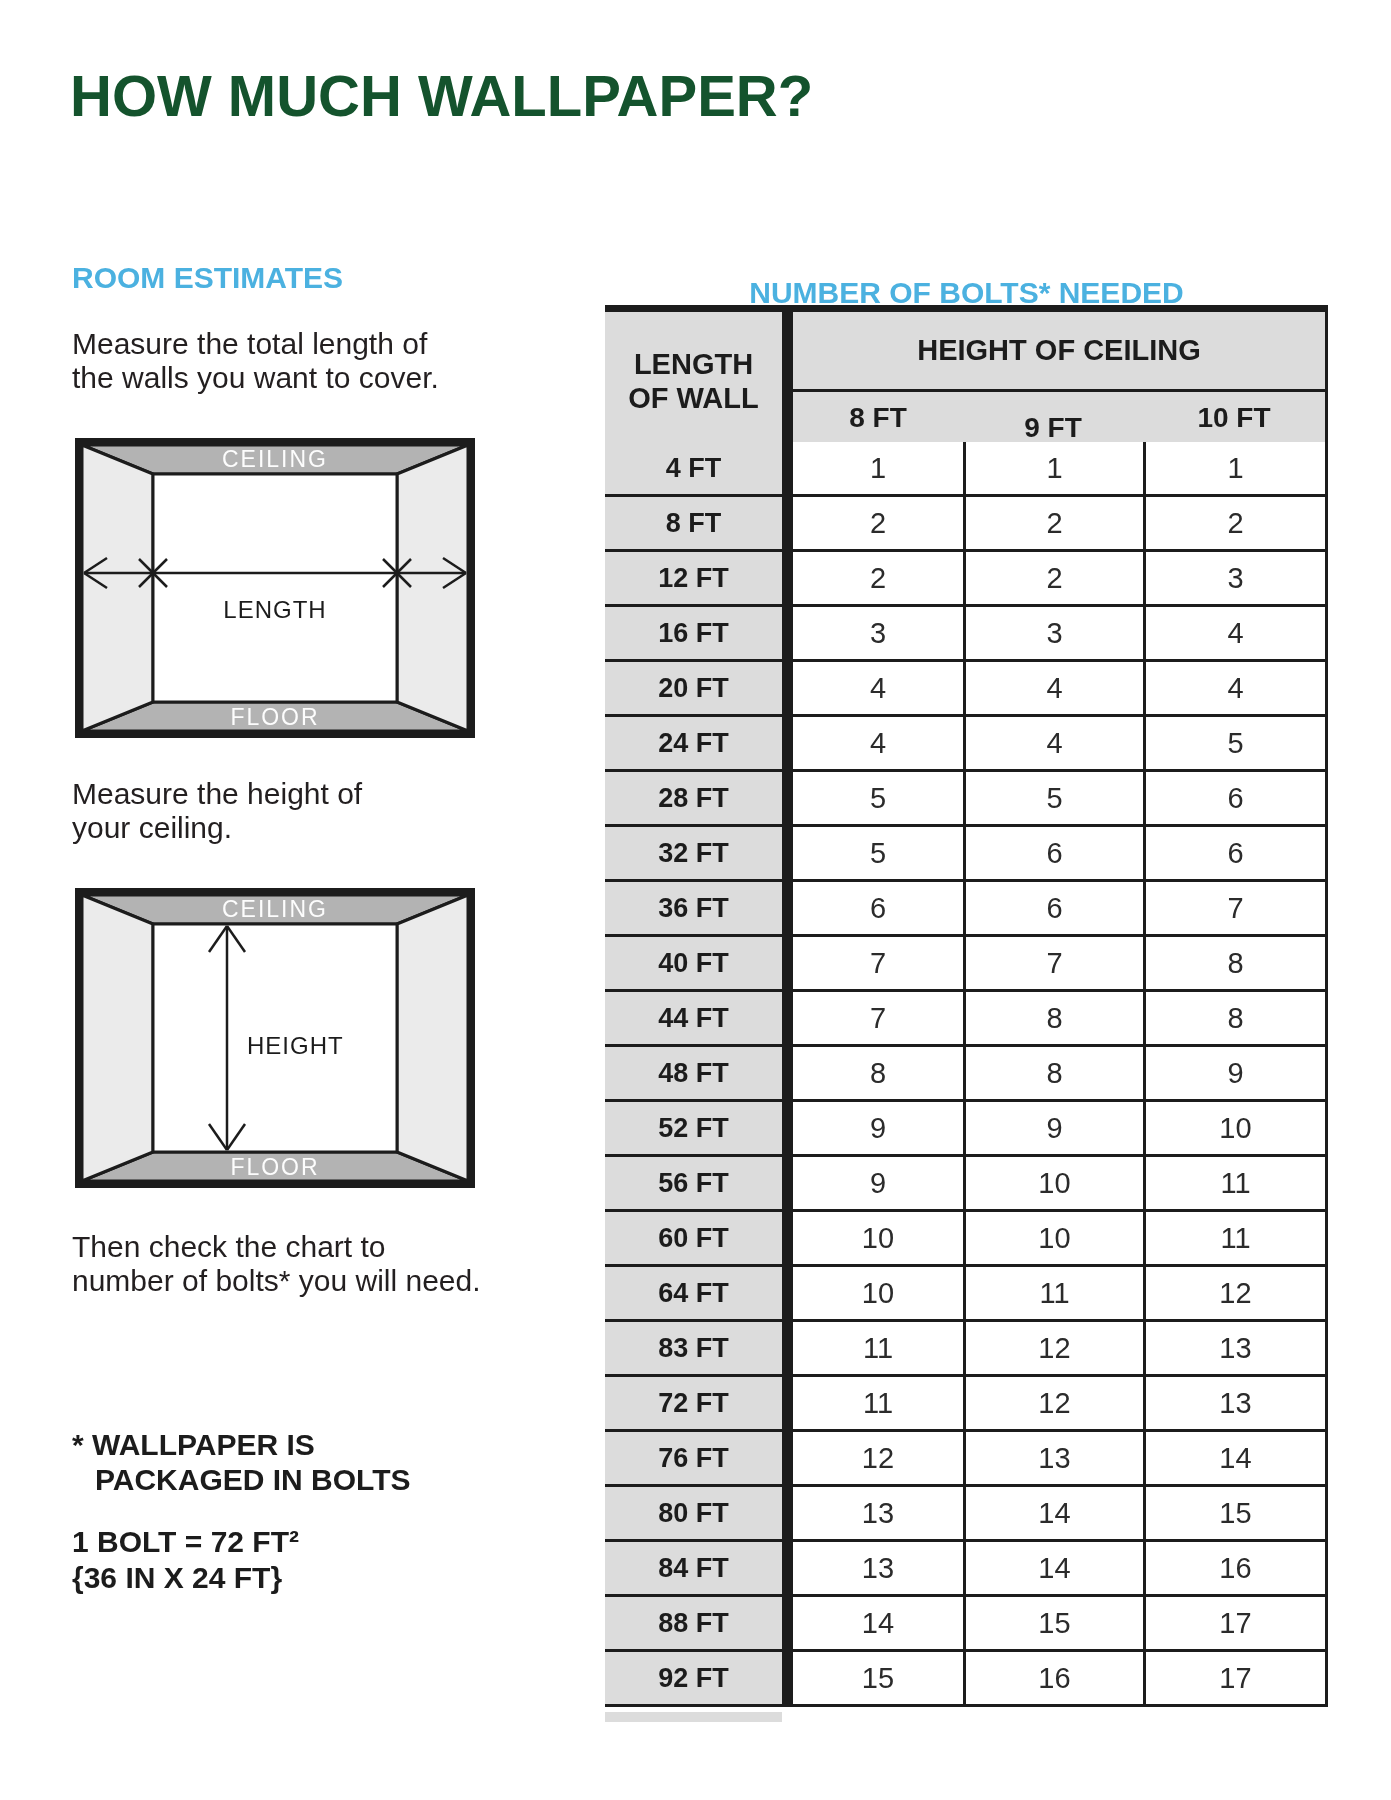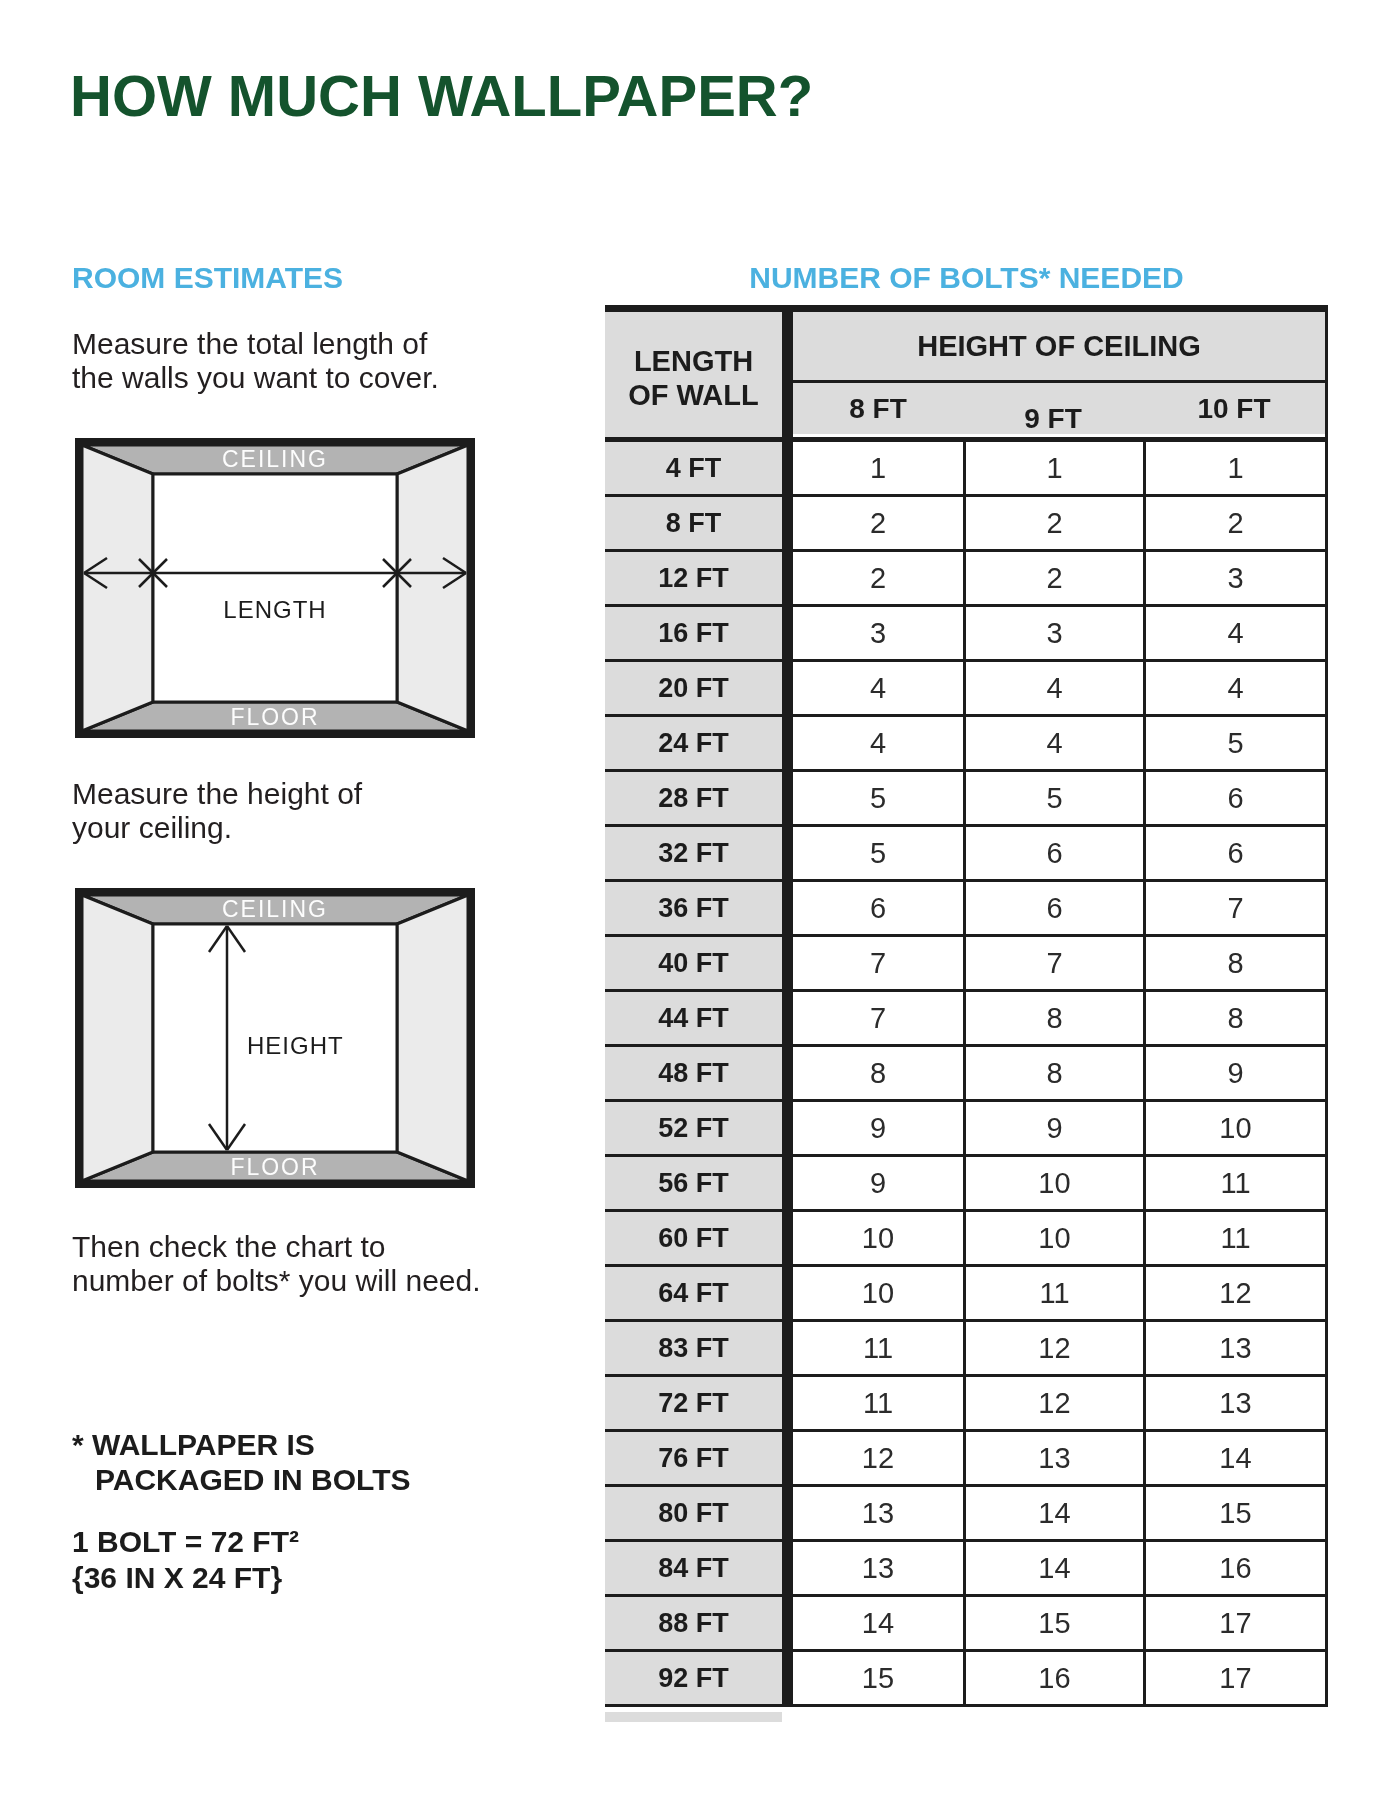--- a/index.html
+++ b/index.html
@@ -30,21 +30,21 @@
   .thead { display:grid; grid-template-columns:177px 11px 535px; height:130px;
            border-bottom:5px solid #1C1C1C; }
   .th-corner {
     background:#DCDCDC; display:flex; flex-direction:column;
     align-items:center; justify-content:center; padding-top:6px;
     font-size:29px; font-weight:bold; line-height:34px; color:#1C1C1C;
   }
   .vdiv { background:#1C1C1C; }
   .th-right { display:flex; flex-direction:column; border-right:3px solid #1C1C1C; }
   .th-group {
-    height:71px; background:#DCDCDC; border-bottom:3px solid #1C1C1C;
+    height:80px; background:#DCDCDC; border-bottom:3px solid #1C1C1C;
     display:flex; align-items:center; justify-content:center;
     font-size:29px; font-weight:bold; color:#1C1C1C;
   }
   .th-cols { display:flex; height:51px; background:#DCDCDC; }
   .th-col {
     display:flex; align-items:center; justify-content:center;
     font-size:28px; font-weight:bold; color:#1C1C1C;
   }
   .th-col:nth-child(1){ width:170px; }
   .th-col:nth-child(2){ width:180px;margin-top:20px; }
@@ -54,21 +54,21 @@
     background:#DCDCDC; border-bottom:3px solid #1C1C1C;
     display:flex; align-items:center; justify-content:center;
     font-size:27px; font-weight:bold; color:#1C1C1C;
   }
   .cell-val {
     background:#ffffff; border-bottom:3px solid #1C1C1C; border-right:3px solid #1C1C1C;
     display:flex; align-items:center; justify-content:center;
     font-size:29px; color:#2B2B2B;
   }
   .table-stub { left:605px; top:1712px; width:177px; height:10px; background:#DCDCDC; }
-  .table-heading-wrap { left:605px; top:261px; width:723px; text-align:center; }
+  .table-heading-wrap { left:605px; top:276px; width:723px; text-align:center; }
 
   svg text { font-family:"Liberation Sans", sans-serif; }
 </style>
 </head>
 <body>
 
 <div class="abs page-title">HOW MUCH WALLPAPER?</div>
 
 <div class="abs section-heading" style="left:72px; top:261px;">ROOM ESTIMATES</div>
 

